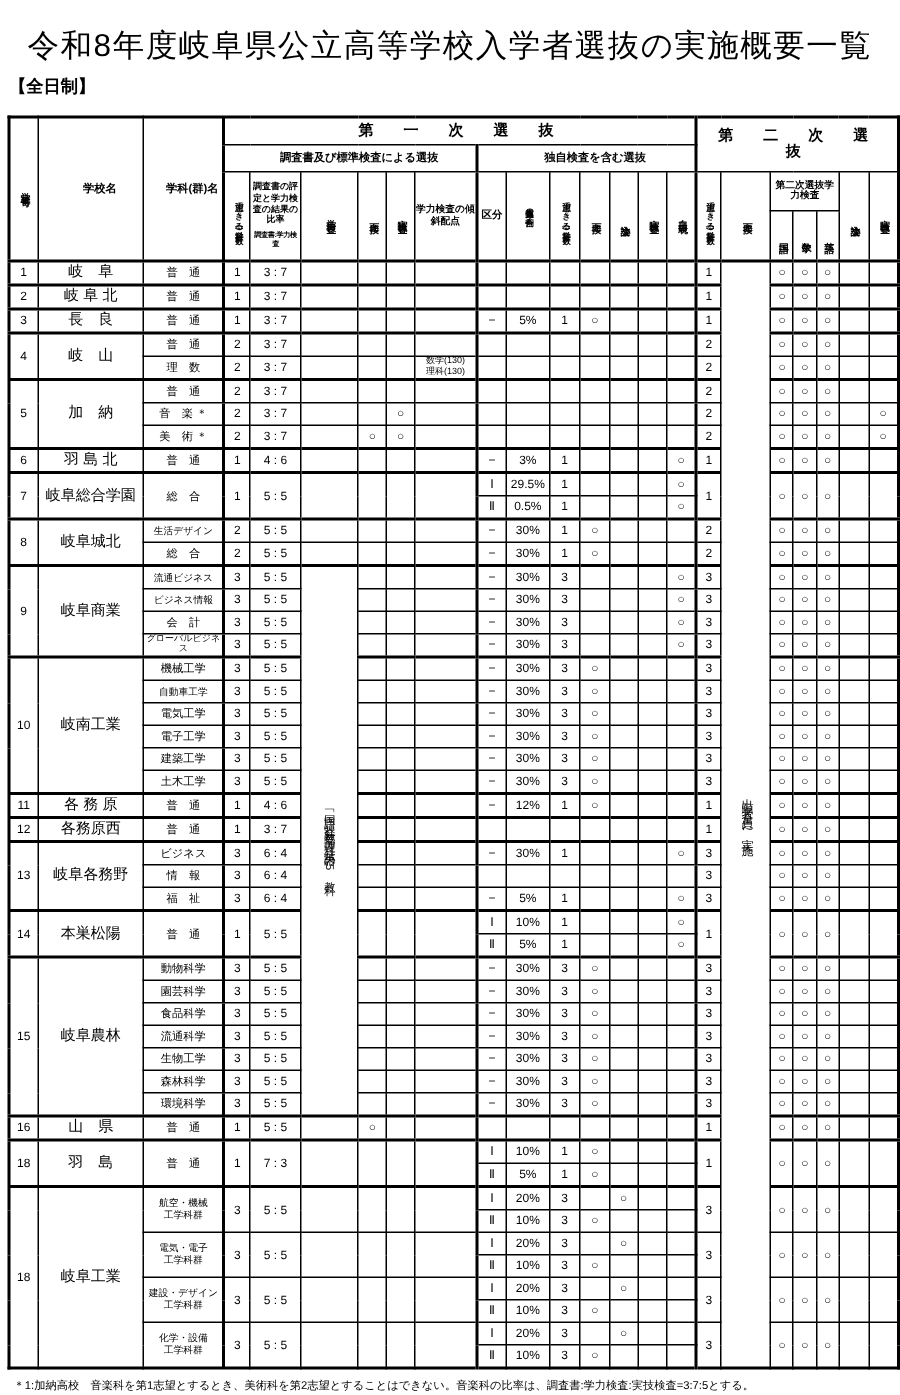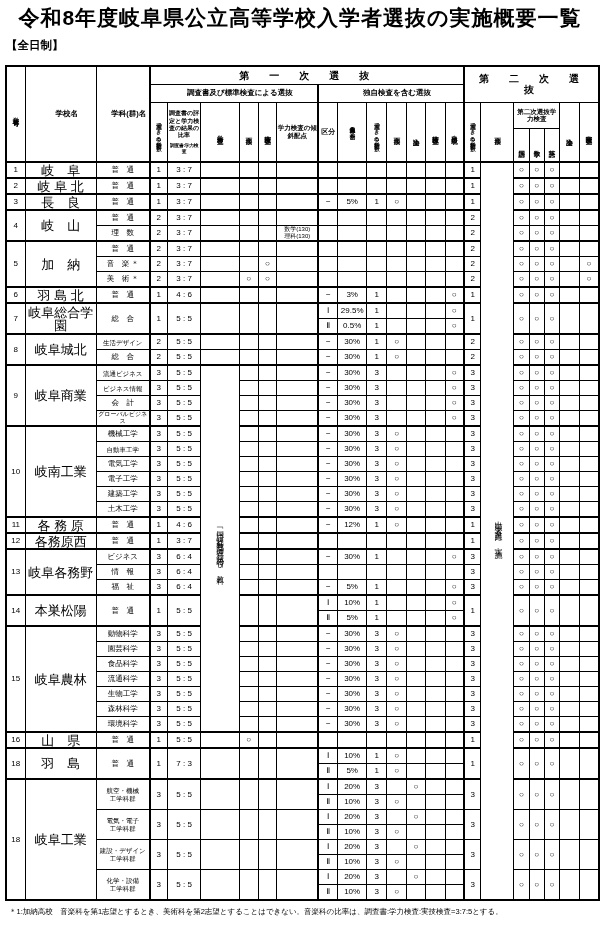--- a/index.html
+++ b/index.html
@@ -1,39 +1,39 @@
 <!DOCTYPE html>
 <html><head>
 <meta charset="utf-8">
 <style>
   html,body{margin:0;padding:0;background:#fff;color:#000;
     font-family:"Liberation Sans",sans-serif;width:600px;}
   .page{width:600px;height:930px;overflow:hidden;position:relative;}
-  .title{font-size:21px;font-weight:bold;text-align:center;letter-spacing:1px;padding-top:4px;}
+  .title{font-size:21px;font-weight:normal;text-align:center;letter-spacing:1px;padding-top:16px;}
   .dayt{font-size:11.5px;font-weight:bold;margin:6px 0 12px 6px;}
   table{border-collapse:collapse;table-layout:fixed;margin-left:5px;border:2px solid #000;}
   th,td{border:1px solid #000;padding:0;text-align:center;vertical-align:middle;overflow:hidden;}
   thead th{font-size:7px;font-weight:bold;line-height:1.15;text-align:center;}
   tbody td{font-size:8px;height:14px;line-height:1;}
   .vt{writing-mode:vertical-rl;display:inline-block;margin:0 auto;line-height:1;}
   .h1{height:18px}.h2{height:18px}.h3{height:26px}.h4{height:34px}
   .hbig{font-size:10px;letter-spacing:5px;}
   .hgrp{font-size:7.5px;padding-left:12px;}
   .tiny .vt{font-size:5.5px;}
   .vh .vt{font-size:6.5px;letter-spacing:1px;}
   .vh2 .vt{font-size:6.5px;}
   .rmain{font-size:6px;line-height:1.2;padding:1px;}
   .rsub{font-size:4.8px;margin-top:3px;letter-spacing:-0.3px;}
   .keishah{font-size:6.5px;}
   .kubunh{font-size:7px;}
   .nigaku{font-size:6.5px;}
   .bl{border-left:2px solid #000;}
   tr.ss td{border-top:2px solid #000;}
   .sno{font-size:8px;}
-  .sname{font-size:13px;margin-top:24px;}
+  .sname{font-size:10px;margin-top:24px;}
   .dept{font-size:7.5px;white-space:pre-line;line-height:1.15;}
   .dept.sm{font-size:6.5px;}
   .dept.xs{font-size:6px;}
   .keisha{font-size:6px;line-height:1.2;}
   .gmerge .vt{font-size:7.5px;letter-spacing:1.5px;}
   .amerge .vt{font-size:8px;letter-spacing:3px;}
   .foot{font-size:7.5px;line-height:1.7;margin:5px 0 0 9px;}
 </style>
 </head>
 <body>

